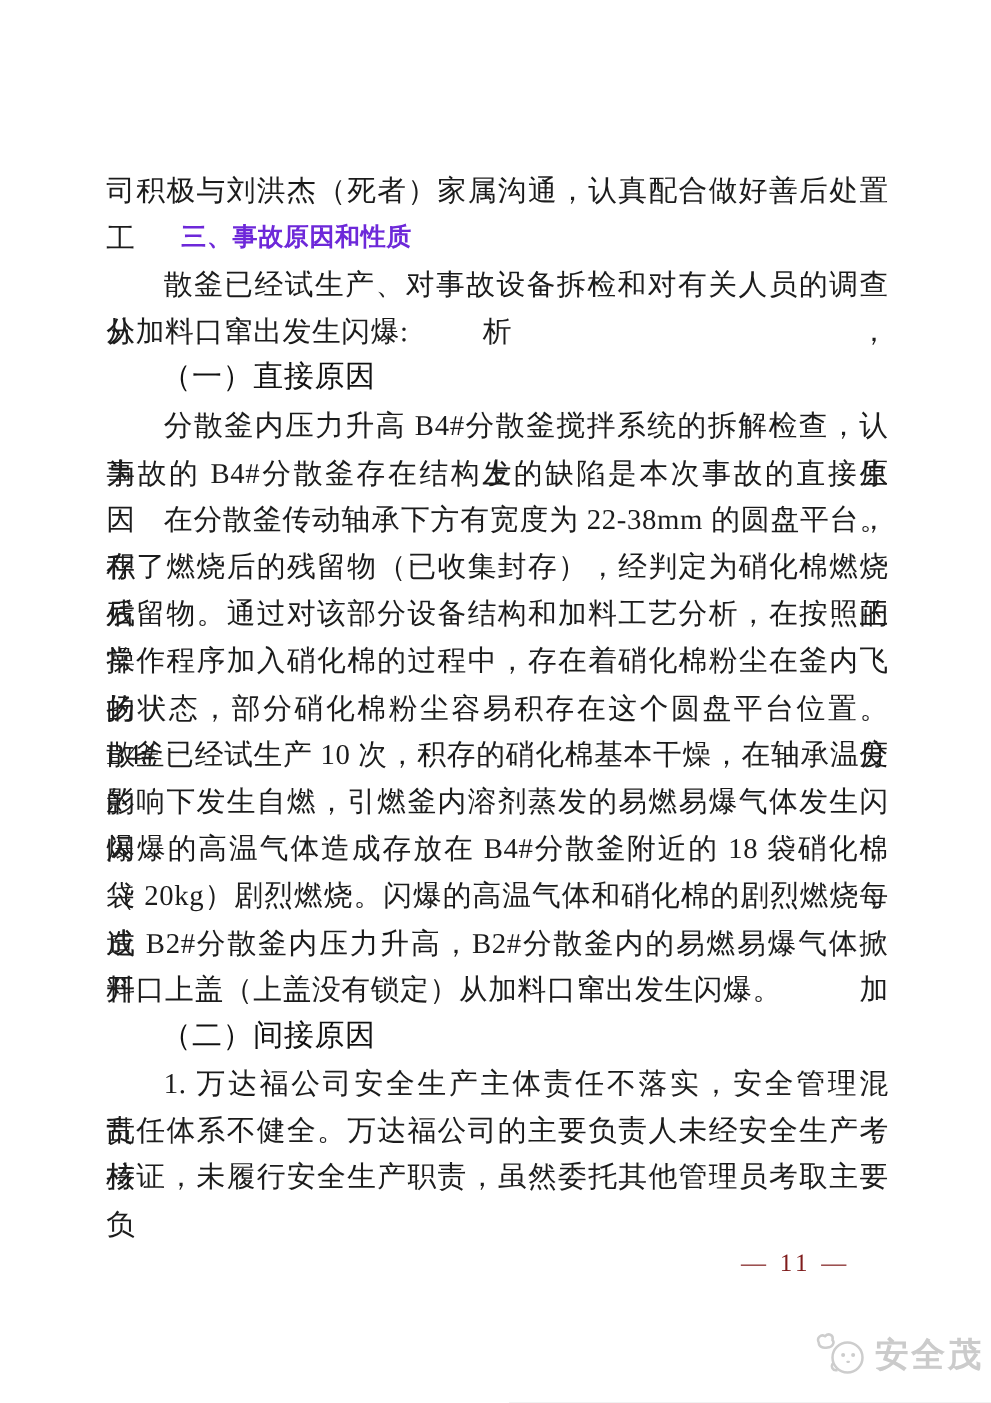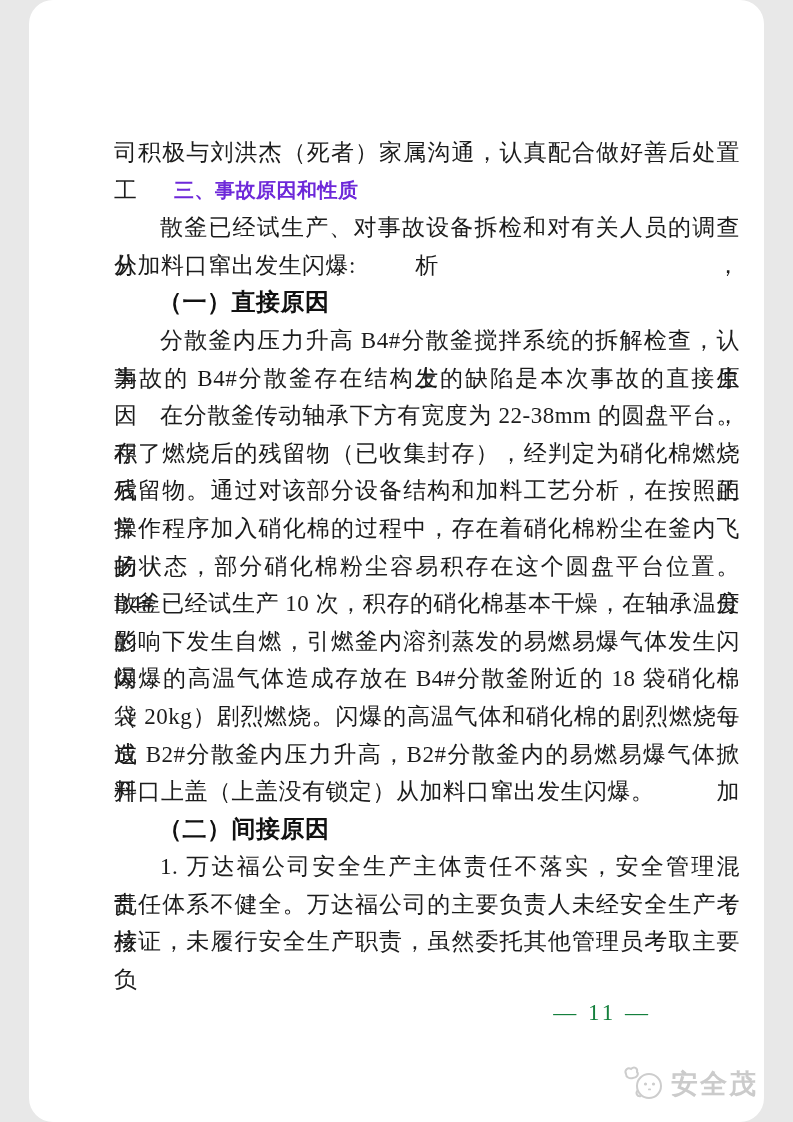--- a/index.html
+++ b/index.html
@@ -1,24 +1,23 @@
 <!DOCTYPE html>
 <html><head>
 <meta charset="utf-8">
 <style>
   html,body { margin:0; padding:0; background:#e8e8e8; }
   .page {
     position:relative;
-    width:735px; height:1122px;
+    width:793px; height:1122px;
     margin:0 auto;
     background:#ffffff;
     font-family:"Liberation Serif","DejaVu Serif",serif;
     color:#1c1c1c;
     overflow:hidden;
-    border-radius:24px;
   }
   .content {
     position:absolute;
     left:85px; top:134px;
     width:626px;
   }
   .line {
     font-size:23px;
     line-height:37.6px;
     height:37.6px;
@@ -31,32 +30,32 @@
   }
   .indent { text-indent:46px; }
   .h1 {
     font-family:"Liberation Sans","DejaVu Sans",sans-serif;
     font-weight:bold;
     color:#6d28d9;
     text-indent:60px;
     font-size:20px;
   }
   .h2 {
-    font-weight:bold;
+    font-weight:normal;
     color:#111111;
     text-indent:44px;
     font-size:24px;
   }
   .page-footer {
     position:absolute;
     top:1000px;
     right:113px;
-    font-size:23px;
+    font-size:20px;
     letter-spacing:3px;
-    color:#15803d;
+    color:#7f1d1d;
     margin-left:46px;
   }
   .watermark {
     position:absolute;
     top:1064px;
     right:6px;
     display:flex;
     align-items:flex-end;
     gap:5px;
     color:#c9c9c9;

